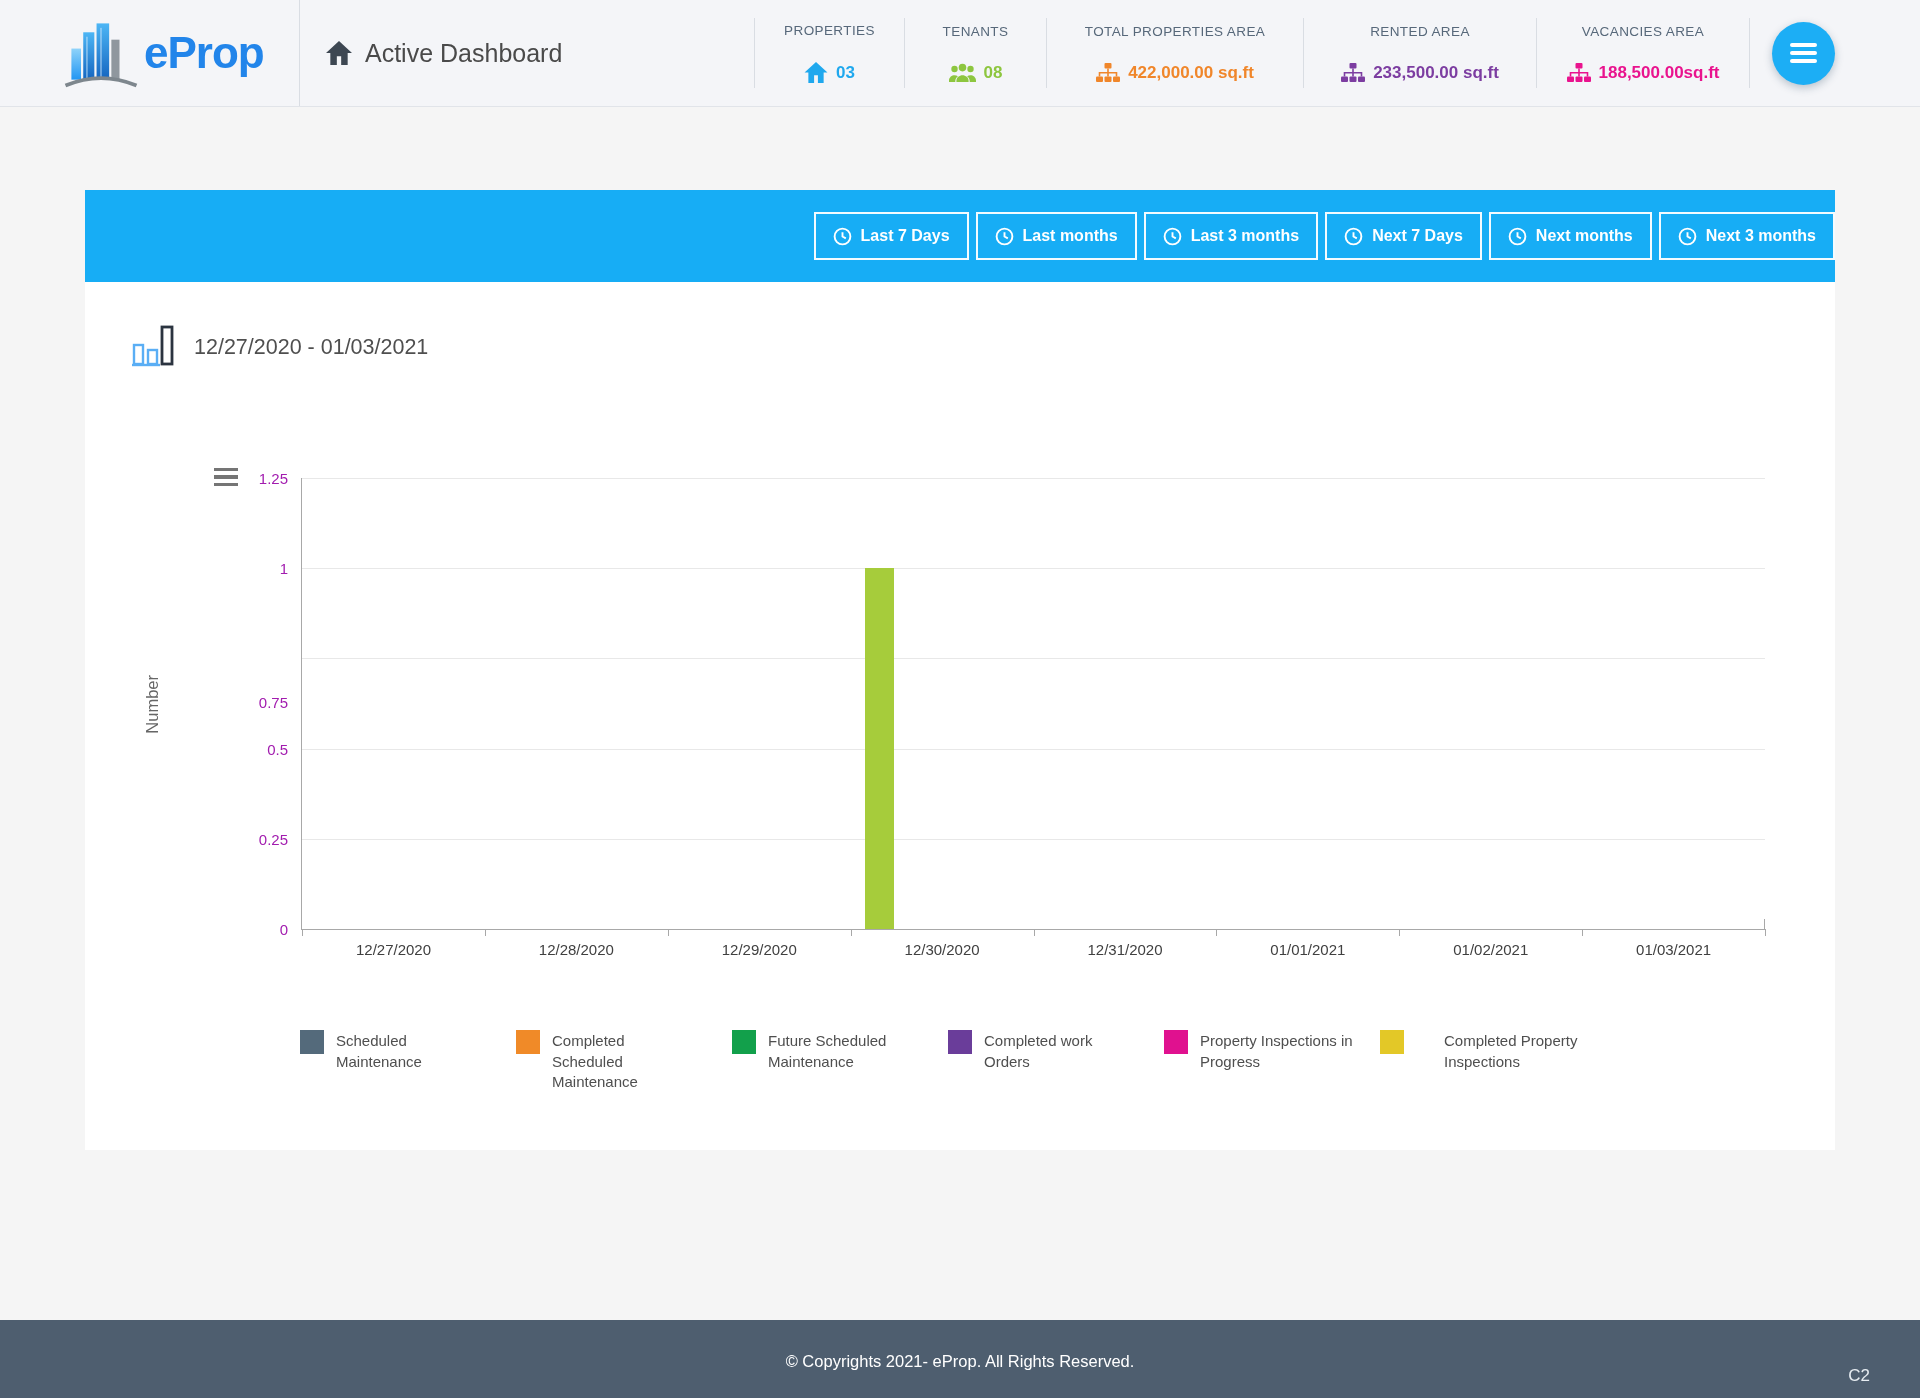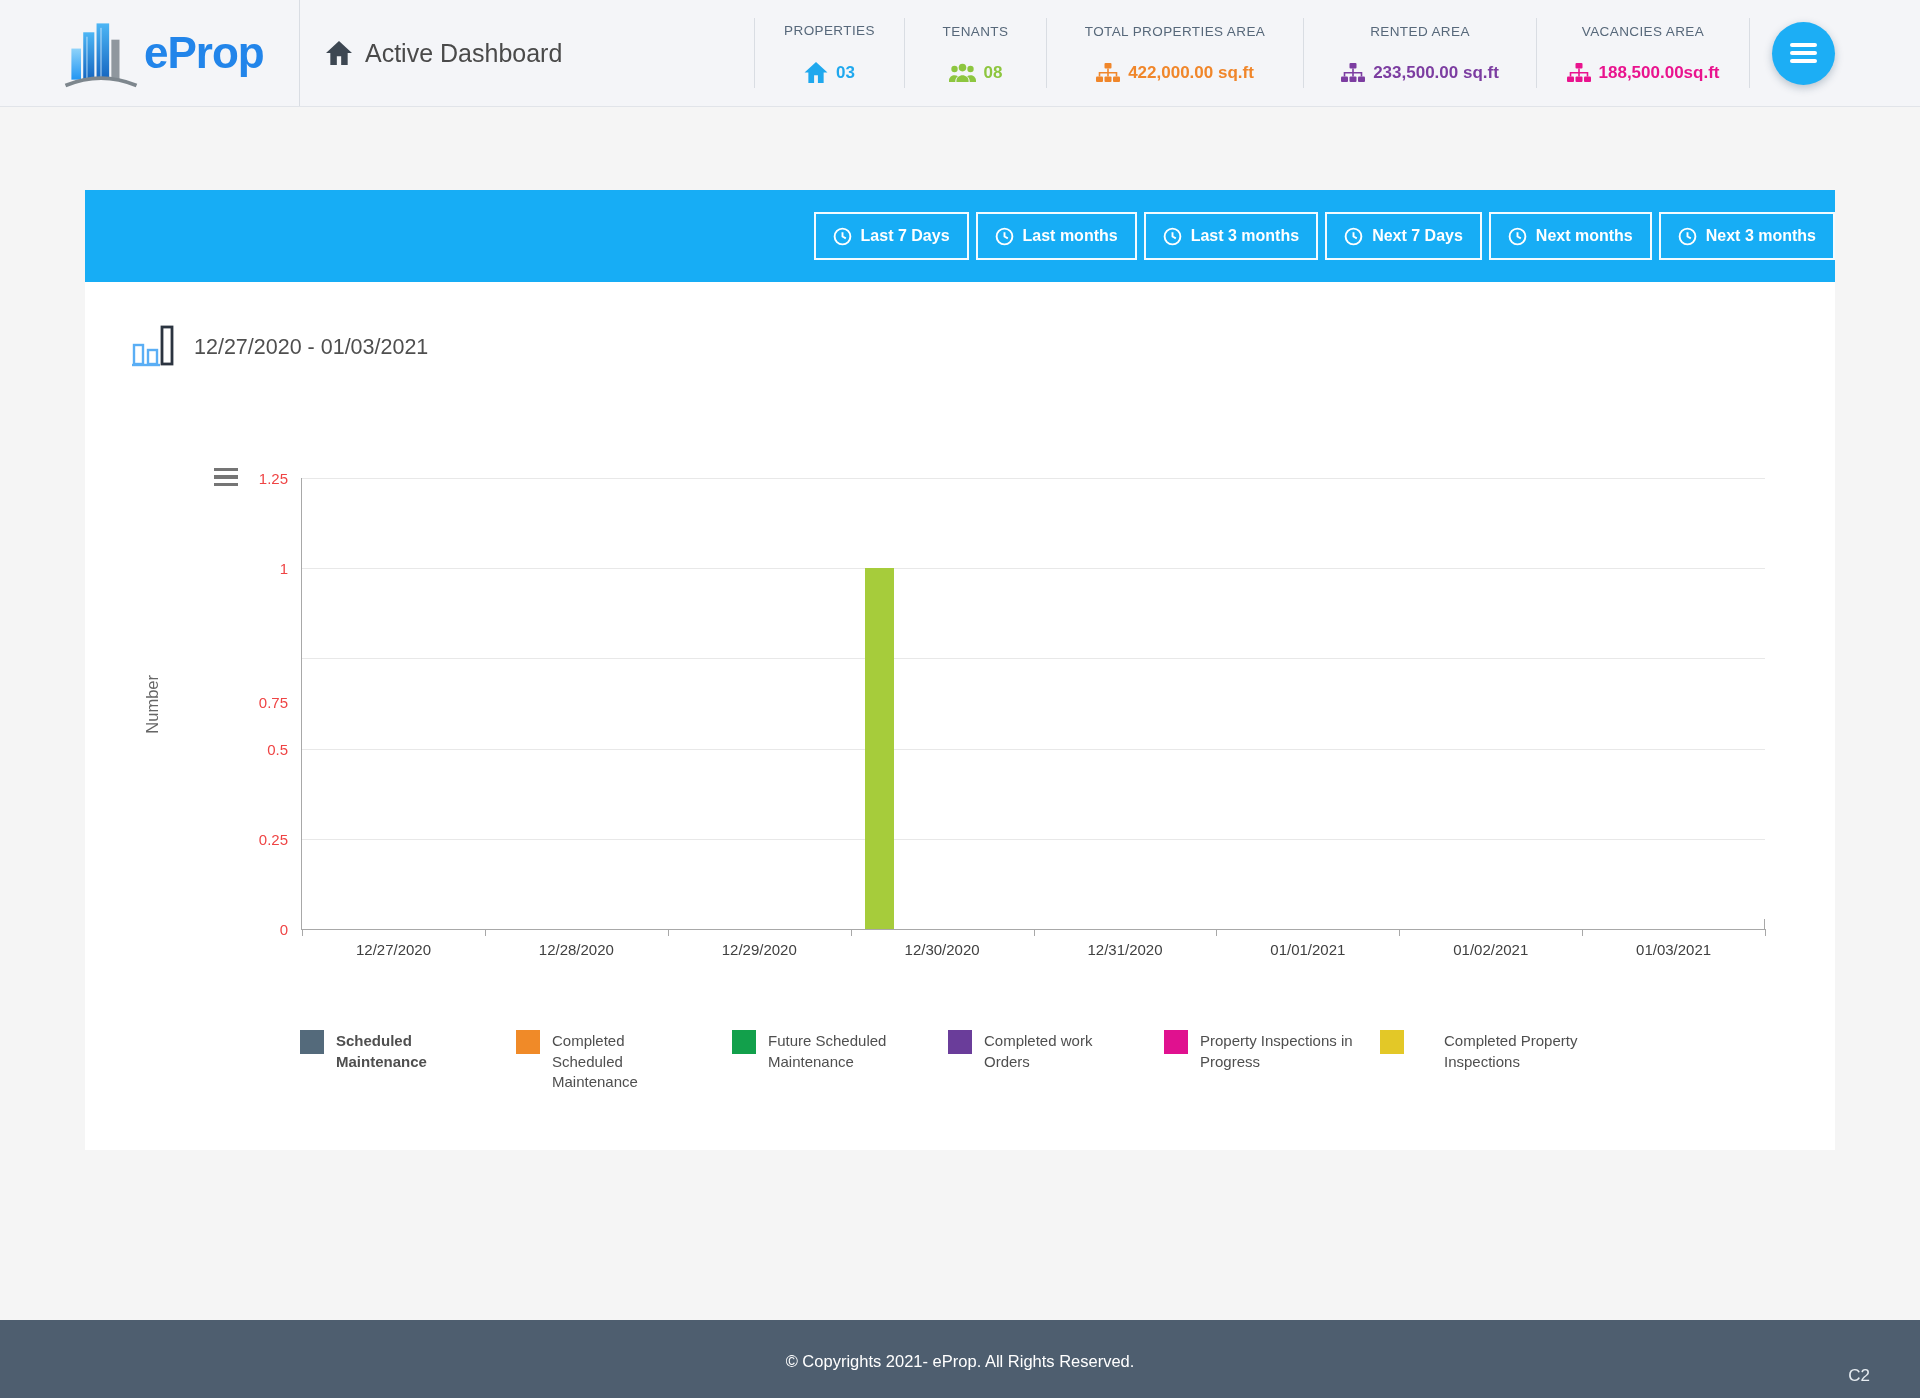--- a/index.html
+++ b/index.html
@@ -43,32 +43,32 @@
   .chart-menu{ position:absolute; left:129px; top:186px; width:24px; height:18px; display:flex;
     flex-direction:column; justify-content:space-between; cursor:pointer; }
   .chart-menu i{ display:block; height:3.4px; background:#757575; }
   .ylabel-wrap{ position:absolute; left:58px; top:196px; height:452px; display:flex; align-items:center; }
   .ylabel-wrap span{ writing-mode:vertical-rl; transform:rotate(180deg); font-size:16.5px; color:#666; }
 
   .plot{ position:absolute; left:216px; top:196px; width:1464px; height:452px;
     border-left:1px solid #a8a8a8; border-bottom:1px solid #a8a8a8; }
   .gridline{ position:absolute; left:0; width:100%; height:1px; background:#e8e8e8; }
   .g0{top:0;} .g1{top:20%;} .g2{top:40%;} .g3{top:60%;} .g4{top:80%;}
-  .ytick{ position:absolute; left:-14px; transform:translate(-100%,-50%); font-size:15px; color:#ef4444; }
+  .ytick{ position:absolute; left:-14px; transform:translate(-100%,-50%); font-size:15px; color:#a21caf; }
   .yt0{top:0;} .yt1{top:20%;} .yt2{top:40%;margin-top:44px;} .yt3{top:60%;} .yt4{top:80%;} .yt5{top:100%;}
   .xtick{ position:absolute; top:100%; width:1px; height:7px; background:#a8a8a8; }
   .end-tick{ position:absolute; right:0; bottom:0; width:1px; height:10px; background:#a8a8a8; }
   .xlabel{ position:absolute; top:calc(100% + 12px); width:183px; text-align:center; font-size:15px; color:#404040; }
   .chart-bar{ position:absolute; bottom:0; width:29px; cursor:pointer; }
 
   .legend{ position:absolute; left:215px; top:748px; display:flex; }
   .legend-item{ width:216px; display:flex; align-items:flex-start; cursor:pointer; }
   .legend-swatch{ width:24px; height:24px; flex:0 0 24px; margin-right:12px; }
   .legend-label{ font-size:15px; color:#4f4f4f; line-height:1.38; padding-top:1px; }
-  .lw0{max-width:112px;font-weight:bold;} .lw1{max-width:112px;} .lw2{max-width:136px;} .lw3{max-width:128px;}
+  .lw0{max-width:112px;} .lw1{max-width:112px;} .lw2{max-width:136px;} .lw3{max-width:128px;}
   .lw4{max-width:128px;} .lw5{max-width:162px;} .lw6{max-width:158px;margin-left:28px;}
 
   
   footer{ position:absolute; left:0; top:1320px; width:1920px; height:78px; background:#4e5e6f; }
   .copyright{ position:absolute; left:0; width:100%; top:32px; text-align:center; color:#fff; font-size:16.5px; }
   .page-code{ position:absolute; right:50px; bottom:12px; color:#e7edf2; font-size:17px; }
 
   svg{ display:block; }
 </style>
 </head>

